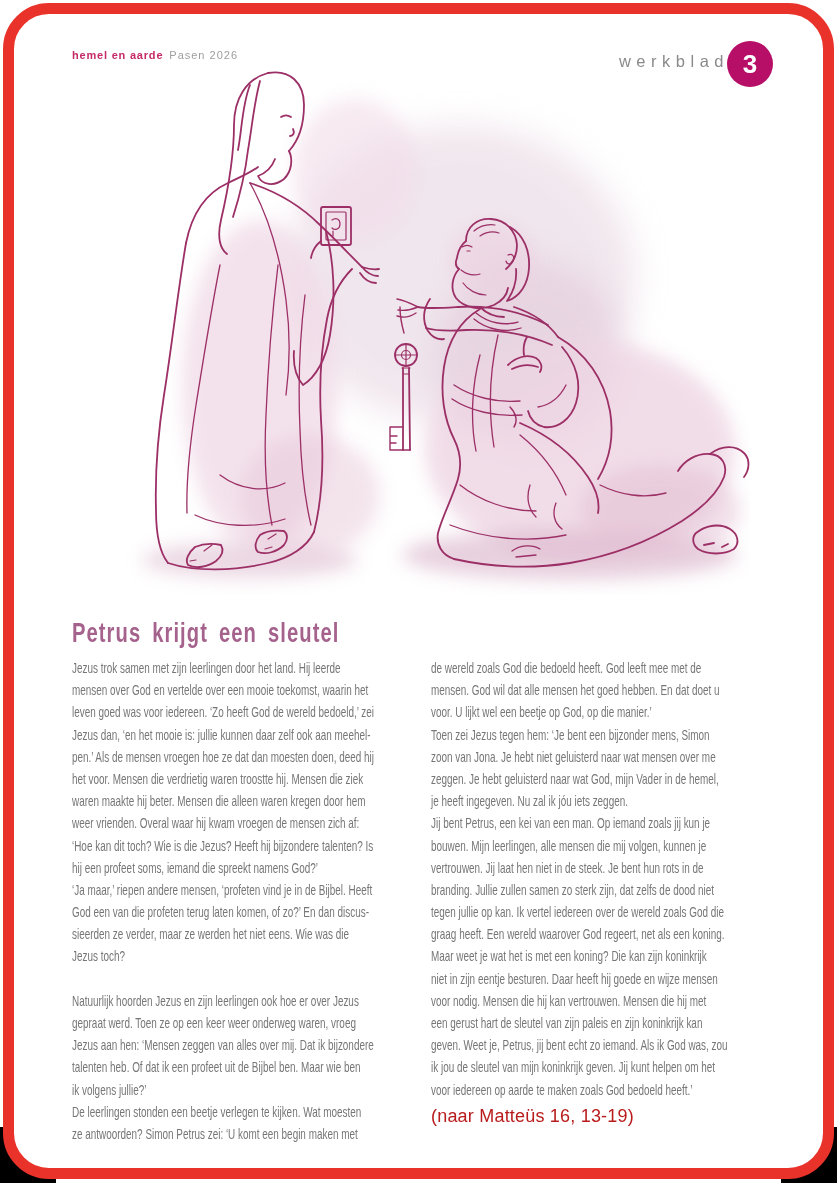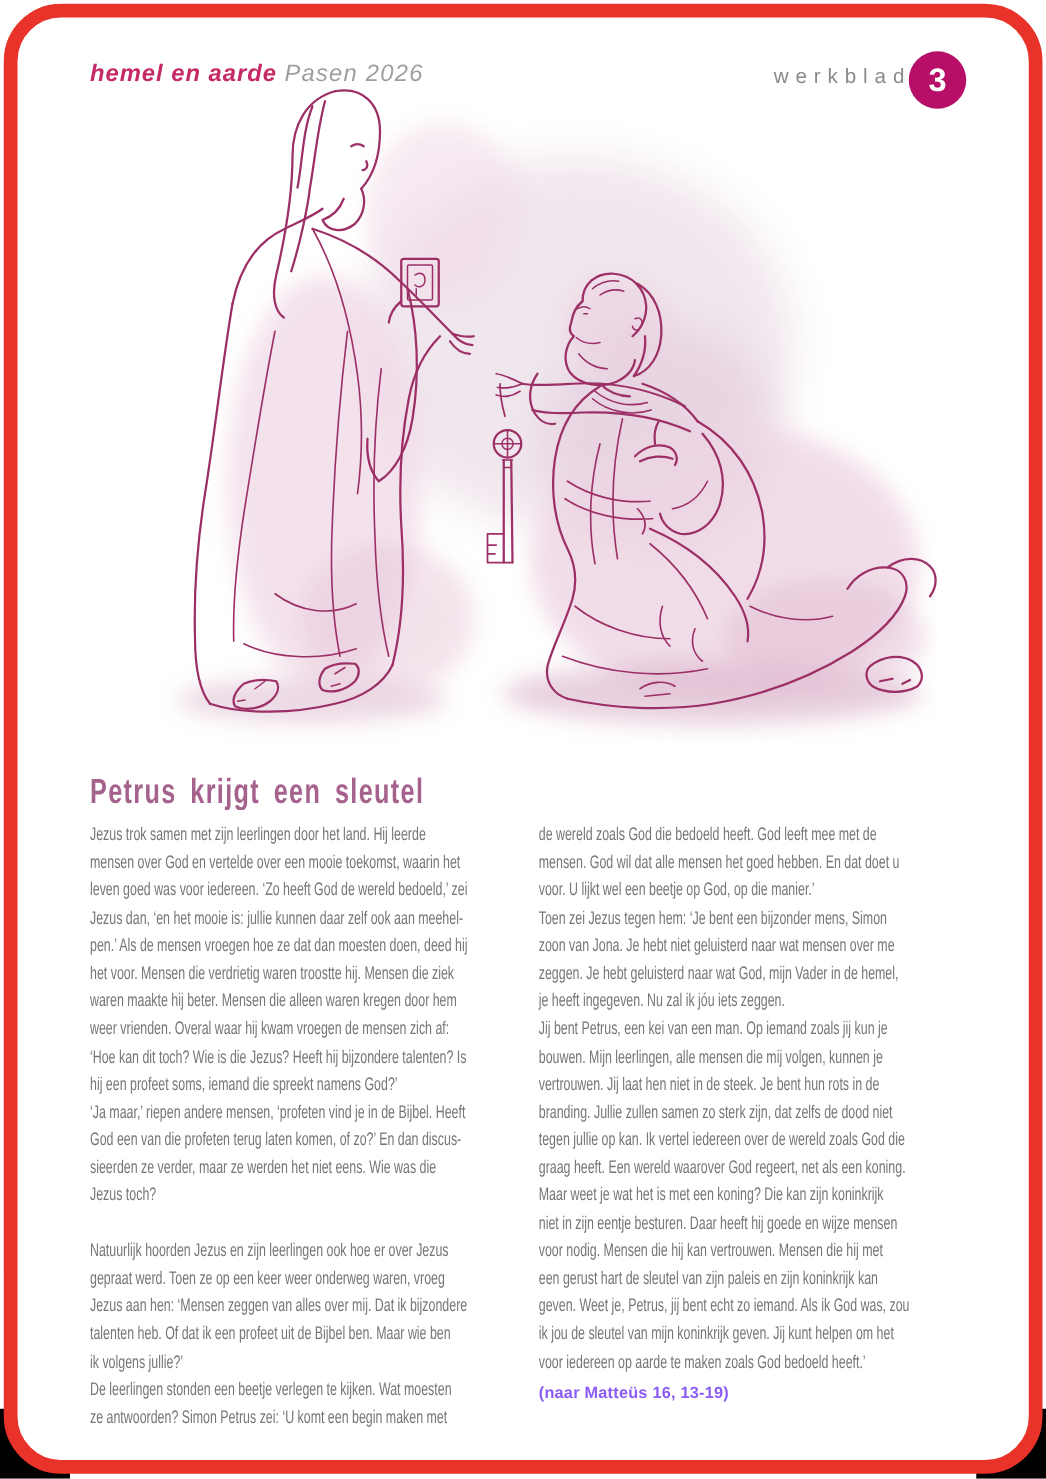--- a/index.html
+++ b/index.html
@@ -15,21 +15,21 @@
   
   .page-frame{
     position:absolute;left:3px;top:3px;right:3px;bottom:4px;
     background:#ffffff;border:11px solid #e9322a;border-radius:46px;
     z-index:2;box-sizing:border-box;
   }
   .content{position:absolute;inset:0;z-index:3;}
 
   
   .header-left{
-    position:absolute;left:72px;top:49px;font-size:19px;font-style:italic;white-space:nowrap;
+    position:absolute;left:72px;top:49px;font-size:11px;white-space:nowrap;
   }
   .brand{font-weight:bold;color:#c52a66;letter-spacing:.8px;}
   .edition{color:#9e9e9e;letter-spacing:1px;margin-left:6px;}
   .sheet-label{
     position:absolute;right:108px;top:52px;font-size:16.5px;color:#8a8a8a;
     letter-spacing:5.5px;white-space:nowrap;
   }
   .page-badge{
     position:absolute;left:727px;top:41px;width:46px;height:46px;border-radius:50%;
     background:#b70f68;color:#fff;font-weight:bold;font-size:26px;
@@ -48,21 +48,21 @@
   .col{
     position:absolute;top:657px;width:515px;
     color:#767676;font-size:14.6px;line-height:22.2px;
     transform:scaleX(.68);transform-origin:0 0;
   }
   .col.left{left:72px;}
   .col.right{left:431px;}
   .text-line{white-space:nowrap;height:22.2px;}
   .source-ref{
     position:absolute;left:431px;top:1106px;
-    font-size:13px;color:#8b5cf6;letter-spacing:.2px;white-space:nowrap;font-weight:bold;
+    font-size:18px;color:#b91c1c;letter-spacing:.2px;white-space:nowrap;
   }
 </style>
 </head>
 <body>
 
 <div class="corner-black left"></div>
 <div class="corner-black right"></div>
 <div class="page-frame"></div>
 
 <div class="content">

